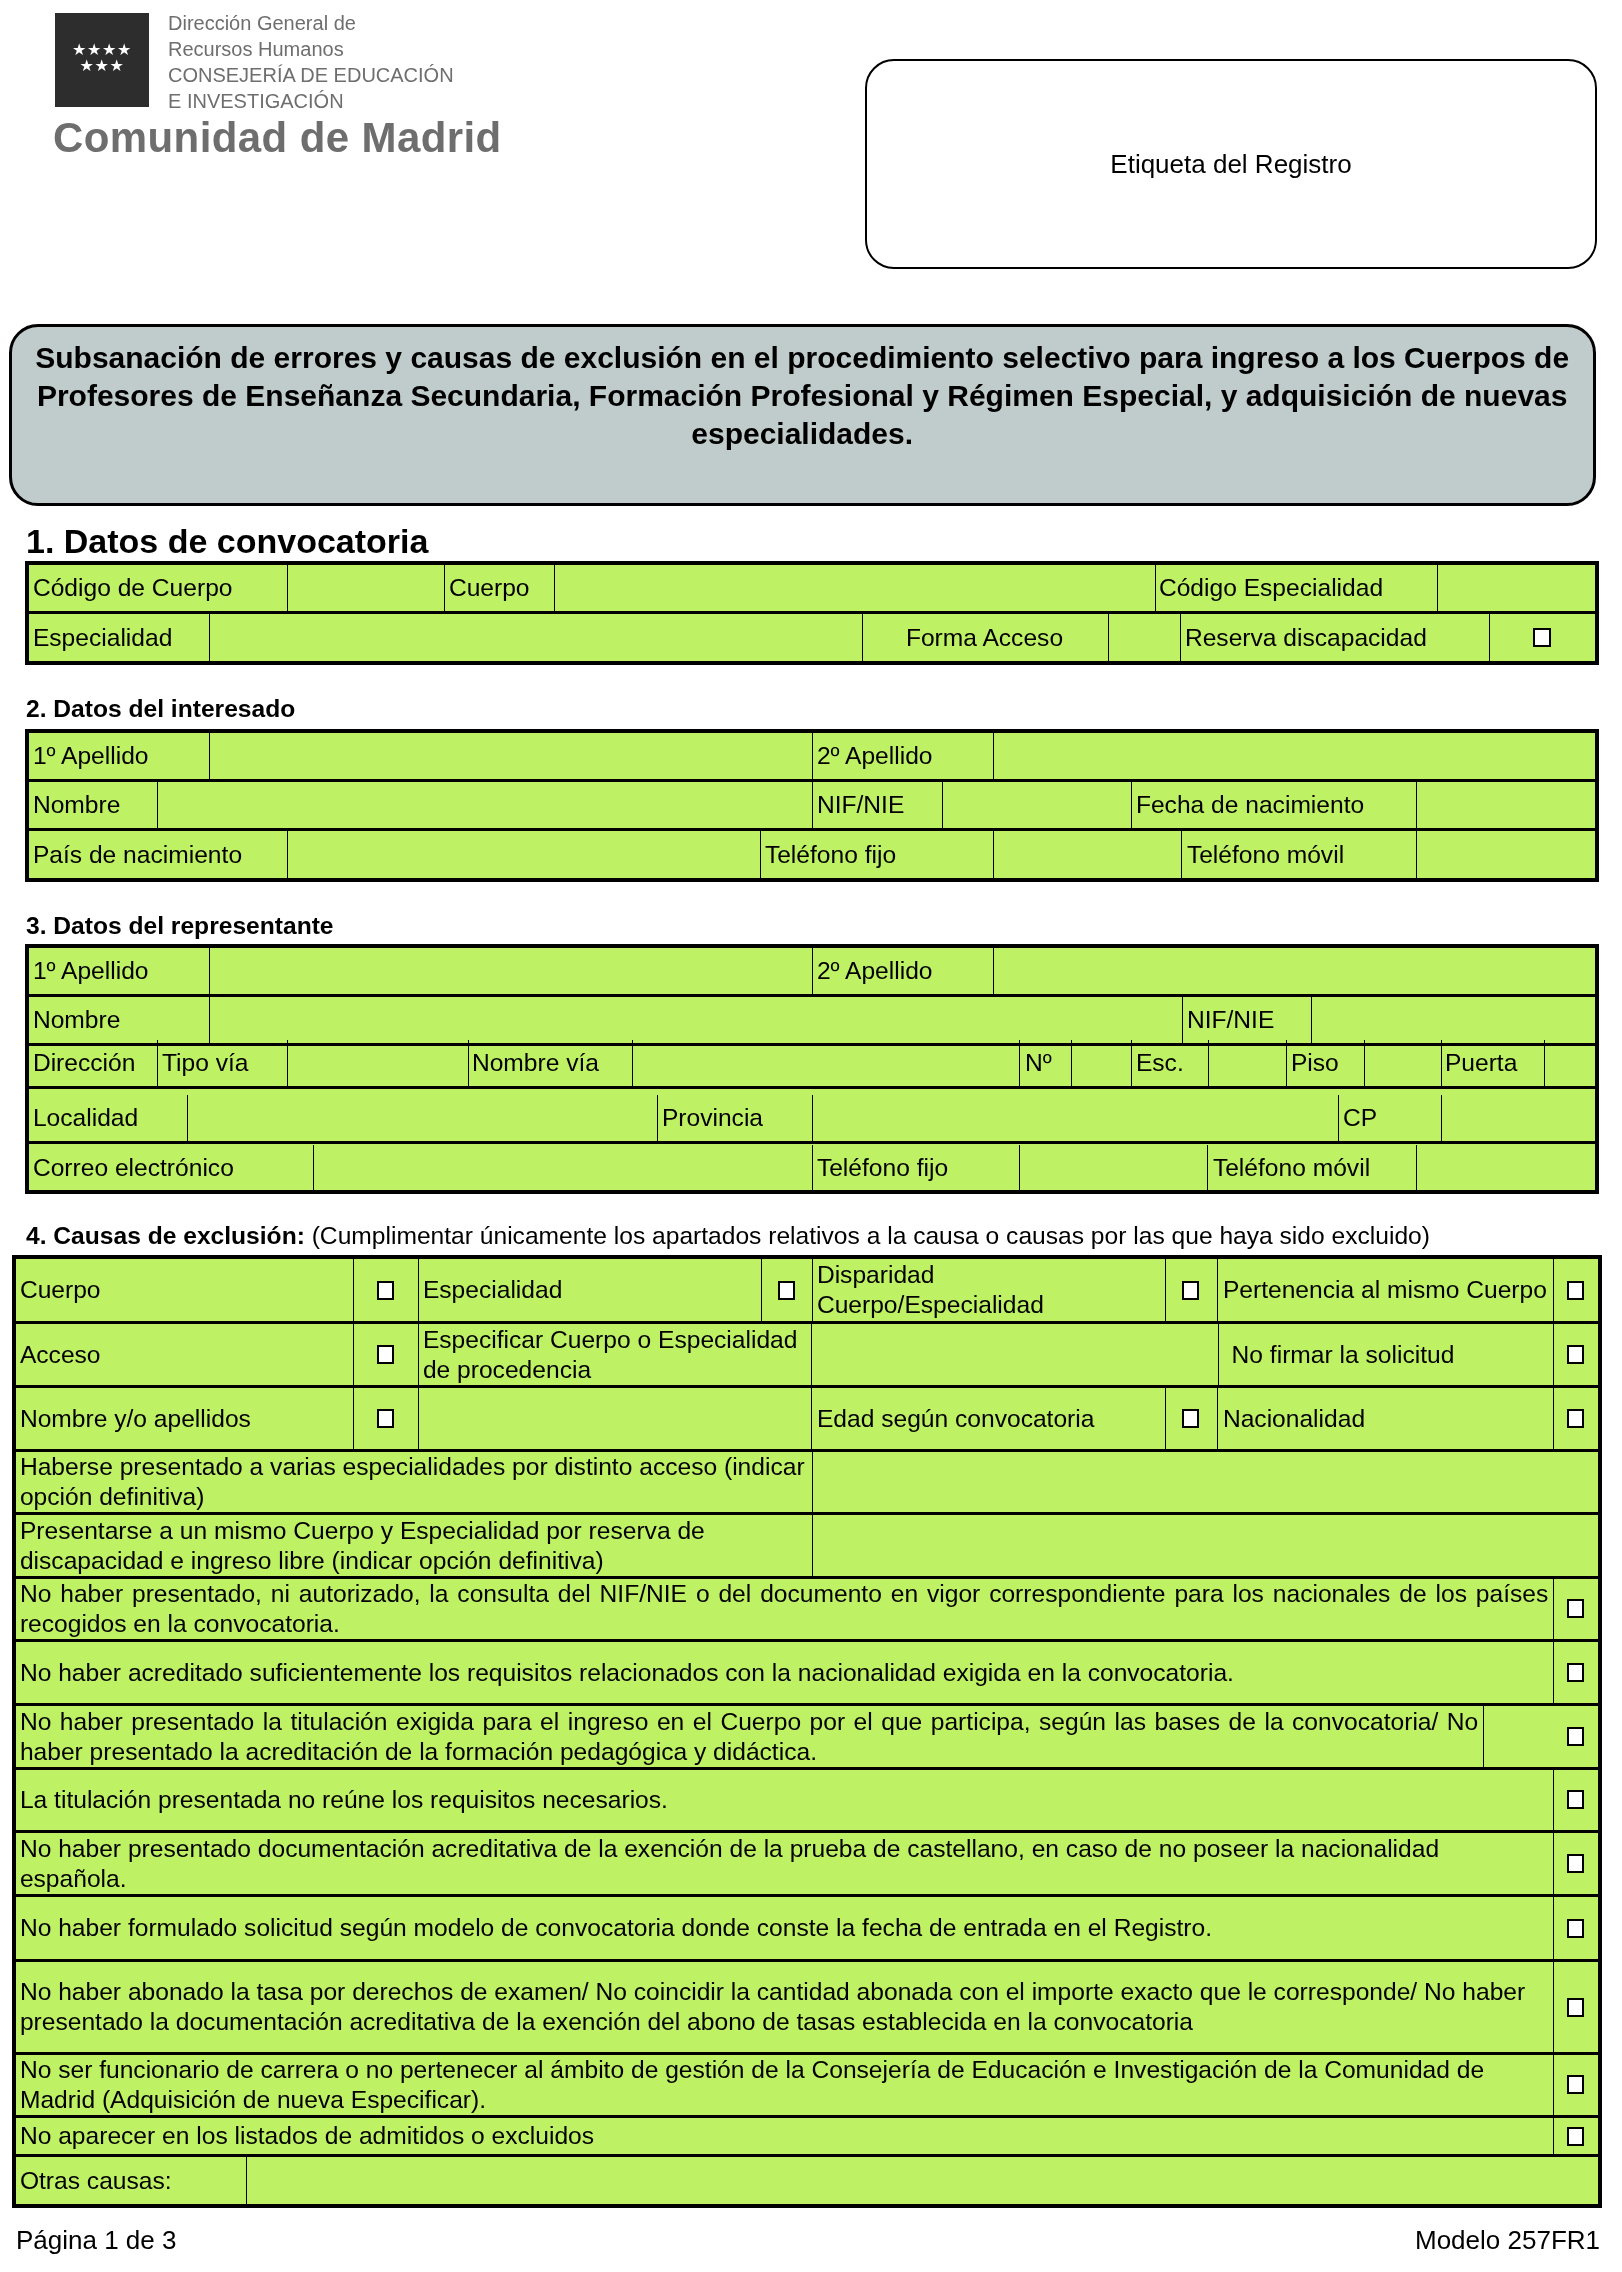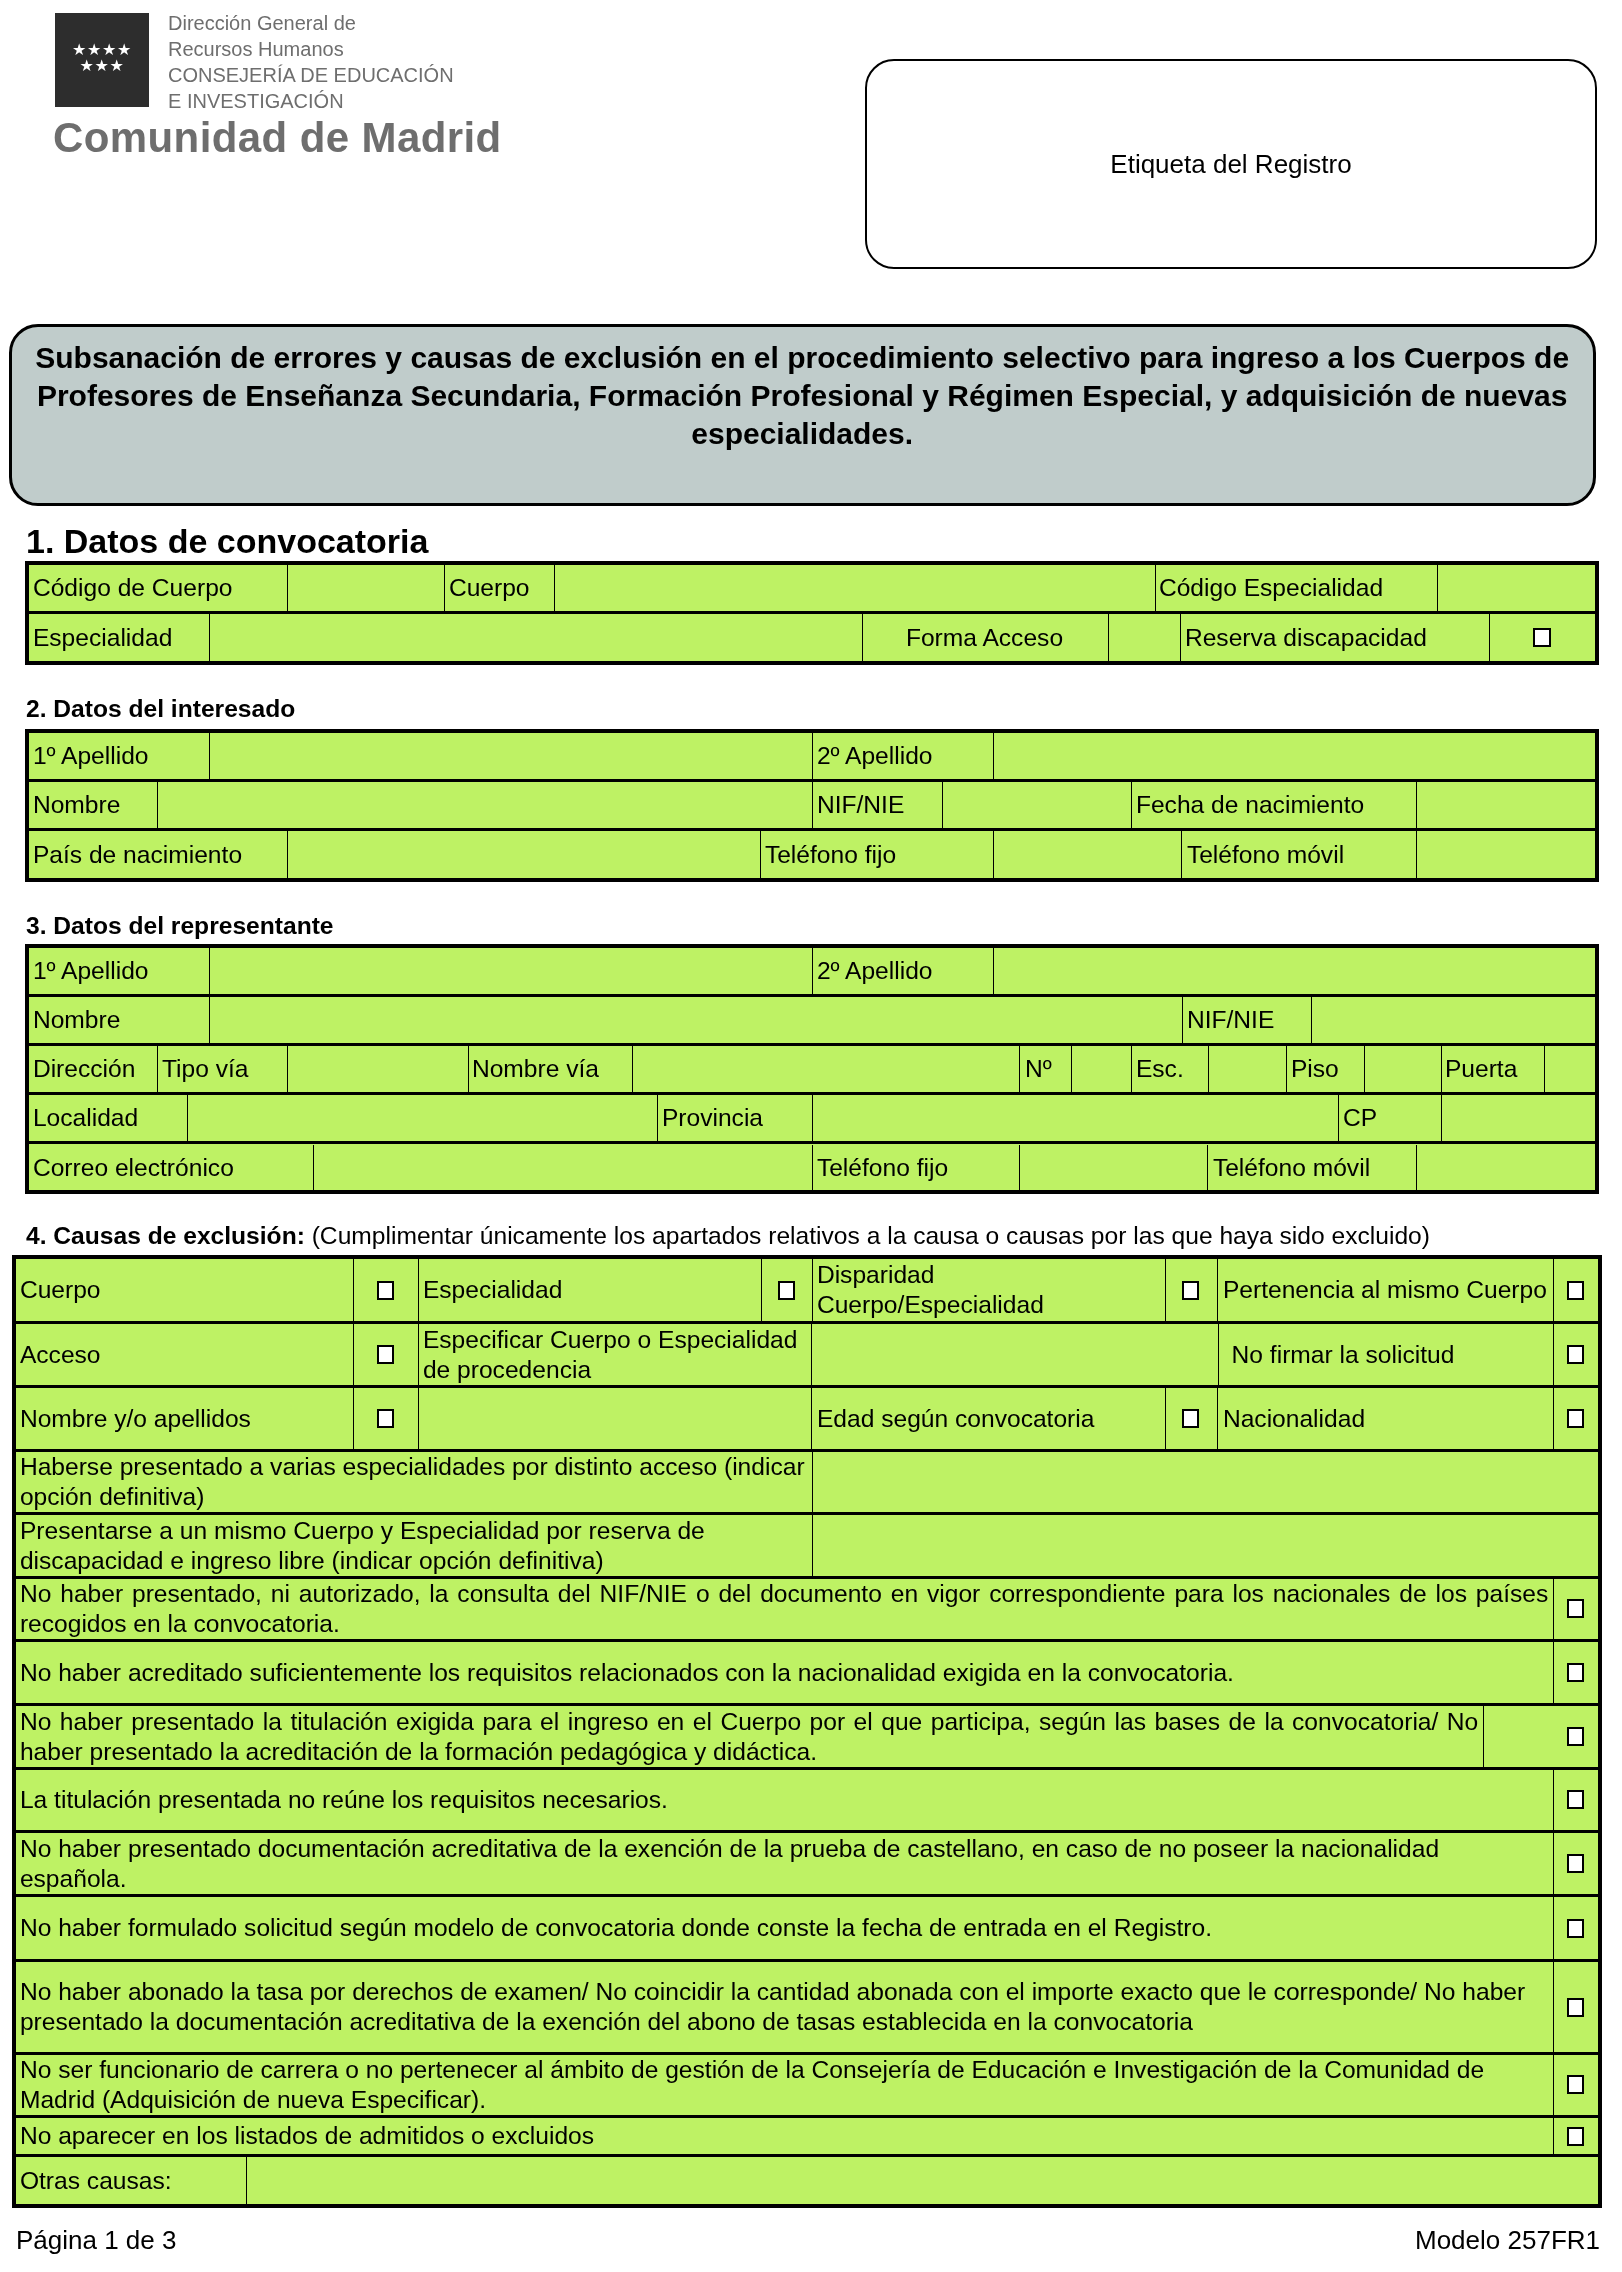--- a/index.html
+++ b/index.html
@@ -129,21 +129,21 @@
     <div class="cell input" style="left:181px; width:603px;"></div>
     <div class="cell" style="left:784px; width:181px;">2º Apellido</div>
     <div class="cell input last" style="left:964px; right:0;"></div>
   </div>
   <div class="row" style="top:49px; height:49px;">
     <div class="cell" style="left:0; width:181px;">Nombre</div>
     <div class="cell input" style="left:181px; width:973px;"></div>
     <div class="cell" style="left:1154px; width:129px;">NIF/NIE</div>
     <div class="cell input last" style="left:1282px; right:0;"></div>
   </div>
-  <div class="row" style="top:98px; height:49px;">
+  <div class="row" style="top:92px; height:49px;">
     <div class="cell" style="left:0; width:129px;">Dirección</div>
     <div class="cell" style="left:129px; width:130px;">Tipo vía</div>
     <div class="cell input" style="left:259px; width:181px;"></div>
     <div class="cell" style="left:439px; width:165px;">Nombre vía</div>
     <div class="cell input" style="left:604px; width:387px;"></div>
     <div class="cell" style="left:992px; width:51px;">Nº</div>
     <div class="cell input" style="left:1042px; width:61px;"></div>
     <div class="cell" style="left:1103px; width:77px;">Esc.</div>
     <div class="cell input" style="left:1180px; width:78px;"></div>
     <div class="cell" style="left:1258px; width:78px;">Piso</div>

